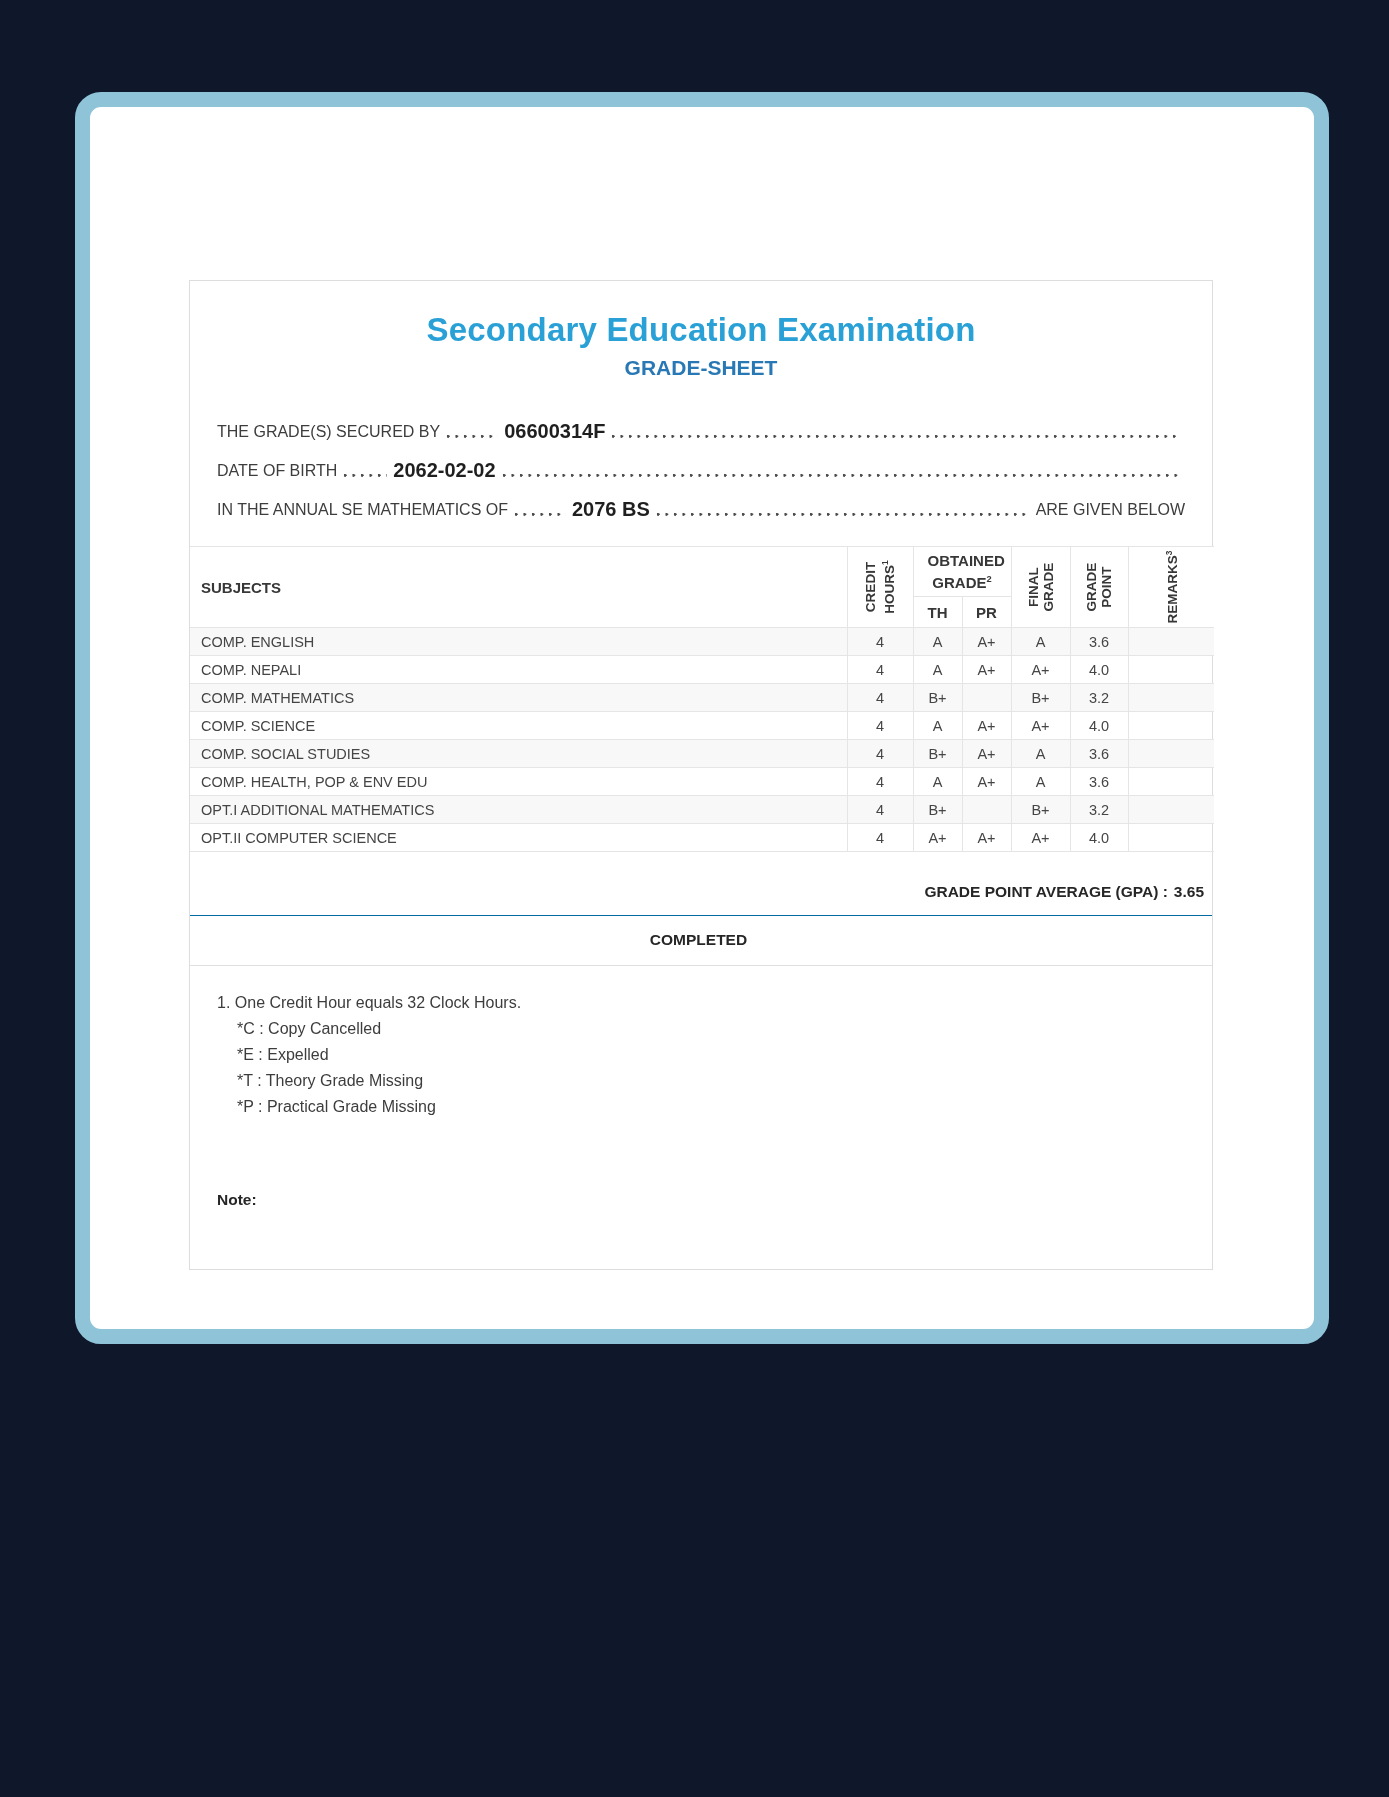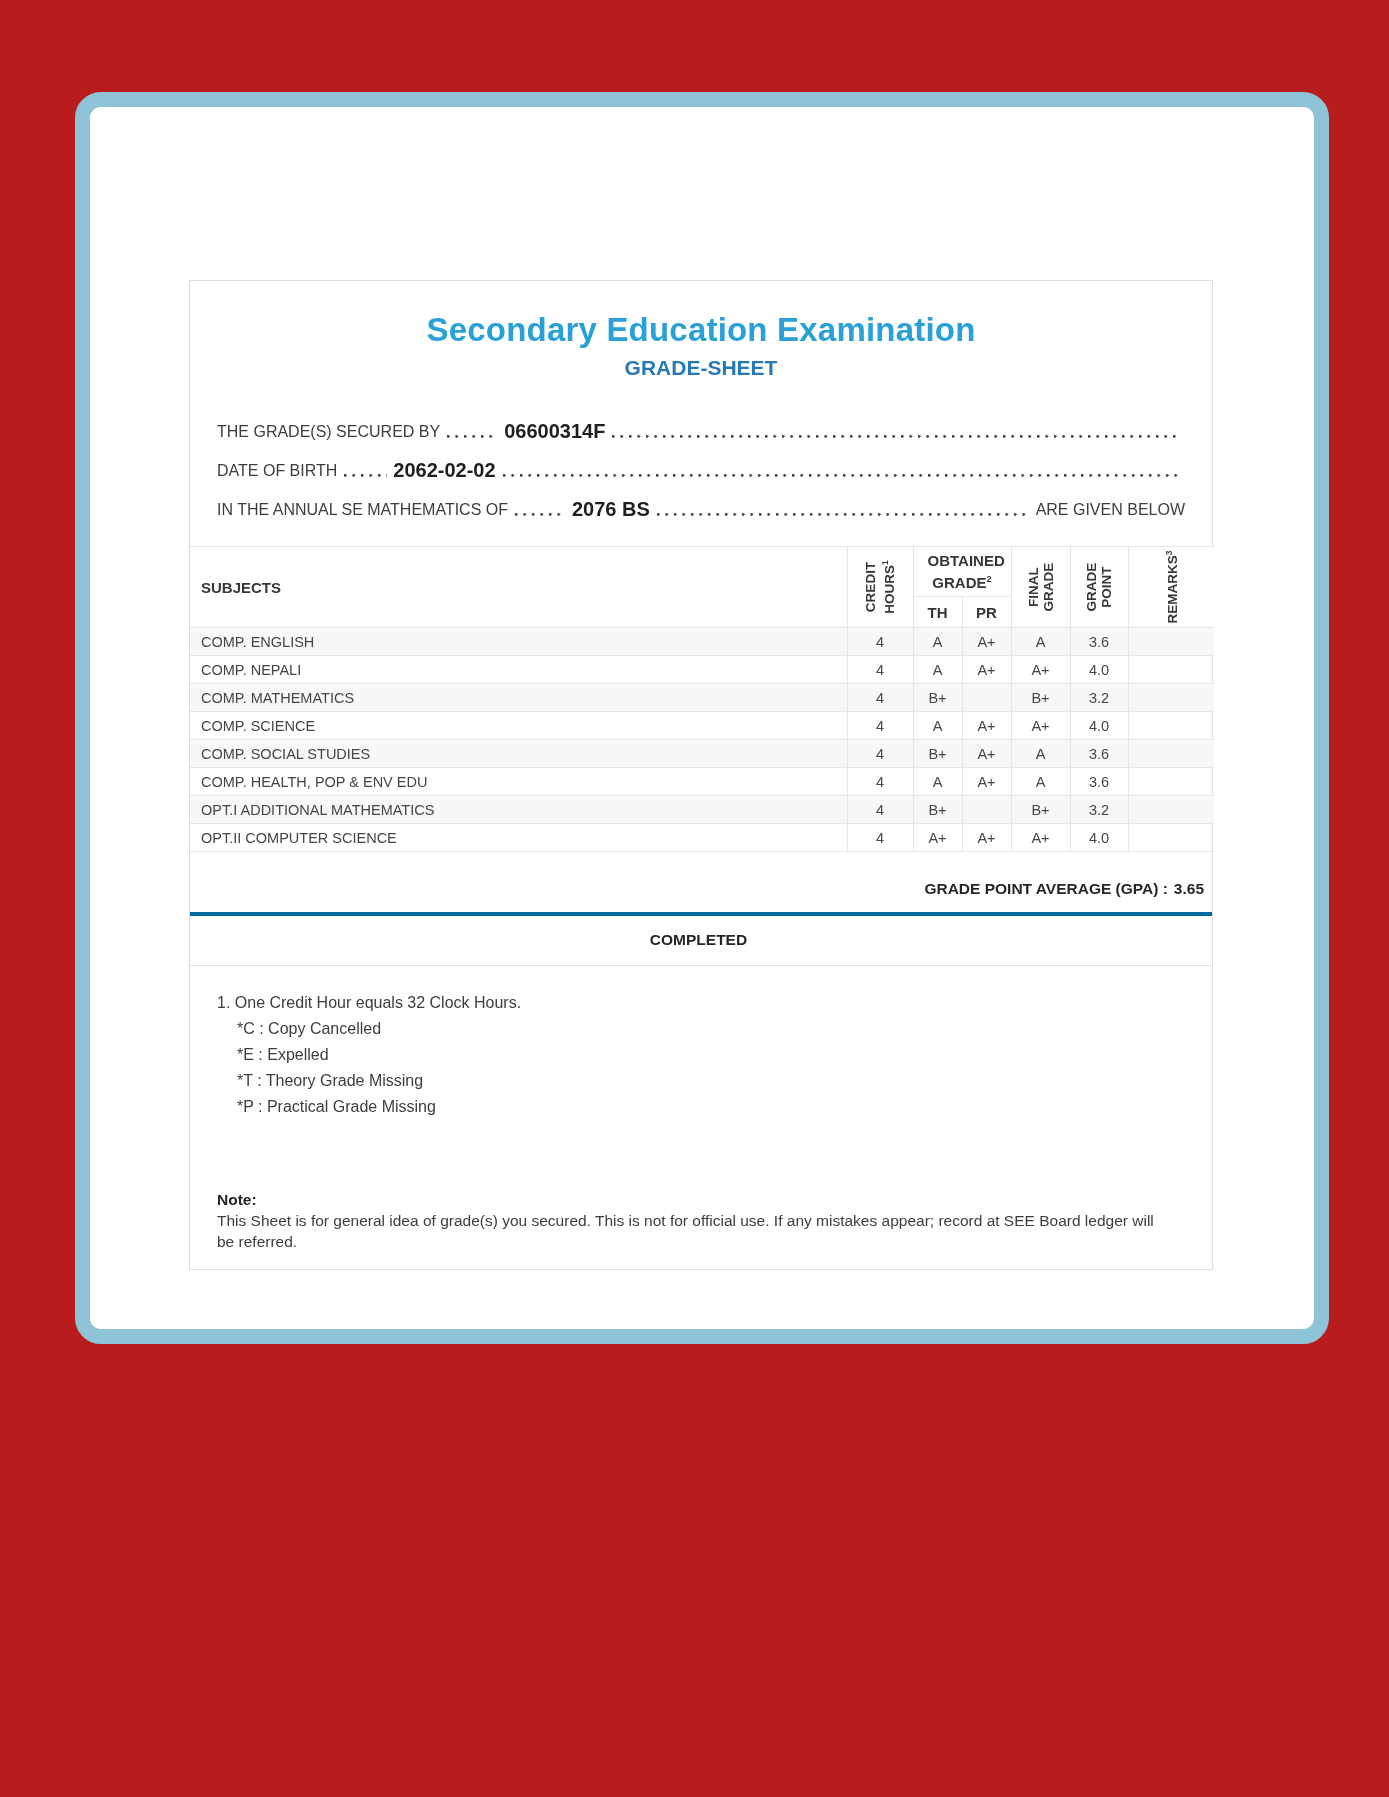--- a/index.html
+++ b/index.html
@@ -1,18 +1,18 @@
 <!DOCTYPE html>
 <html style="--c-frame: #8fc4d8; --c-title: #29a0d6; --c-subtitle: #2878b5;"><head>
 <meta charset="utf-8">
 <style>
   * { margin:0; padding:0; box-sizing:border-box; }
   html,body { width:1389px; height:1797px; background:#ffffff;
     font-family:"Liberation Sans","DejaVu Sans",sans-serif; color:#3d3d3d; }
-  .canvas { position:relative; width:1389px; height:1797px; background:#b91c1c; overflow:hidden; }
+  .canvas { position:relative; width:1389px; height:1797px; background:#0f172a; overflow:hidden; }
 
   .frame { position:absolute; left:75px; top:92px; width:1254px; height:1252px;
     border:15px solid var(--c-frame,#8fc4d8); border-radius:26px; background:#fff; }
 
   .doc { position:absolute; left:189px; top:280px; width:1024px; height:990px;
     border:1px solid #ddd; background:#fff; padding-top:26px; }
 
   .title { text-align:center; font-size:33px; font-weight:bold; color:var(--c-title,#29a0d6);
     letter-spacing:0.2px; line-height:38px; margin-top:4px; }
   .subtitle { text-align:center; font-size:21px; font-weight:bold; color:var(--c-subtitle,#2878b5);
@@ -43,21 +43,21 @@
     transform:translate(-50%,-50%) rotate(-90deg);
     font-size:13.5px; font-weight:bold; line-height:15px; text-align:center; color:#373737; }
   .w-credit { width:62px; } .w-final { width:52px; } .w-gp { width:52px; }
   .w-rem { width:86px; white-space:nowrap; }
   sup { font-size:62%; }
   .grades tbody tr:nth-child(odd) { background:#f8f8f8; }
   .grades tbody td { height:28px; font-size:14.5px; color:#454545; }
   .sub { text-align:left; padding-left:11px; }
   .c { text-align:center; }
 
-  .gpa-row { height:64px; border-bottom:4px solid #0369a1; display:flex;
+  .gpa-row { height:64px; border-bottom:1px solid #0369a1; display:flex;
     justify-content:flex-end; align-items:flex-end; padding:0 8px 14px 0; }
   .gpa-row .b { font-size:15.5px; font-weight:bold; color:#262626; }
   .gpa-row .b + .b { margin-left:6px; }
   .completed-row { display:flex; justify-content:center; padding:15px 5px 16px 0; }
   .completed-row .b { font-size:15.5px; font-weight:bold; color:#262626; }
   .hsep { border-top:1px solid #e0e0e0; }
 
   .footnotes { padding:26px 27px 0 27px; }
   .fn { font-size:16px; color:#3d3d3d; line-height:21px; margin-bottom:5px; }
   .fn-indent { padding-left:20px; }
@@ -223,17 +223,16 @@
     <div class="footnotes">
       <div class="fn">1. One Credit Hour equals 32 Clock Hours.</div>
       <div class="fn fn-indent">*C : Copy Cancelled</div>
       <div class="fn fn-indent">*E : Expelled</div>
       <div class="fn fn-indent">*T : Theory Grade Missing</div>
       <div class="fn fn-indent">*P : Practical Grade Missing</div>
     </div>
 
     <div class="note">
       <div class="note-label">Note:</div>
-      <div class="note-text">This Sheet is for general idea of grade(s) you secured. This is not for official use. If any mistakes appear; record at SEE Board ledger will be referred.</div>
     </div>
 
   </div>
 </div>
 
 </body></html>

